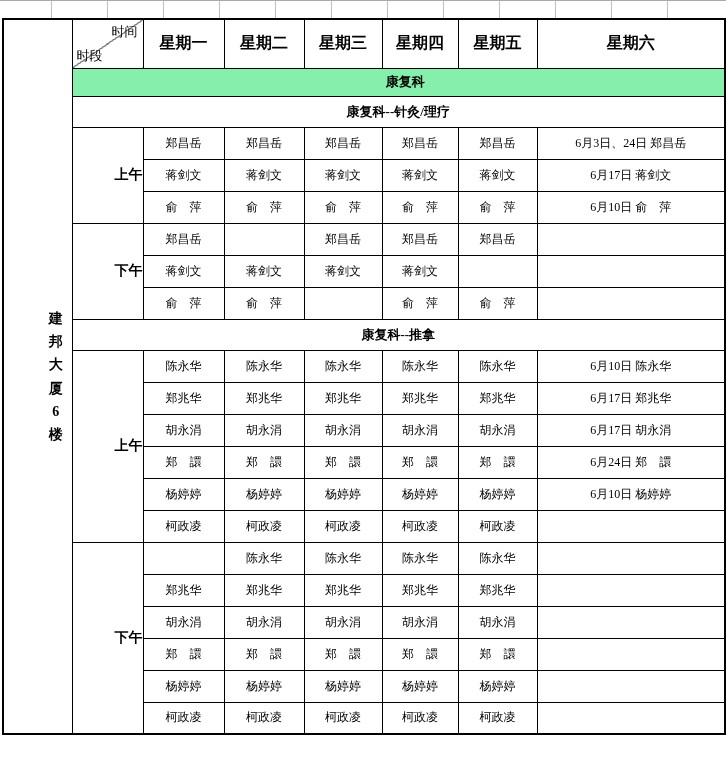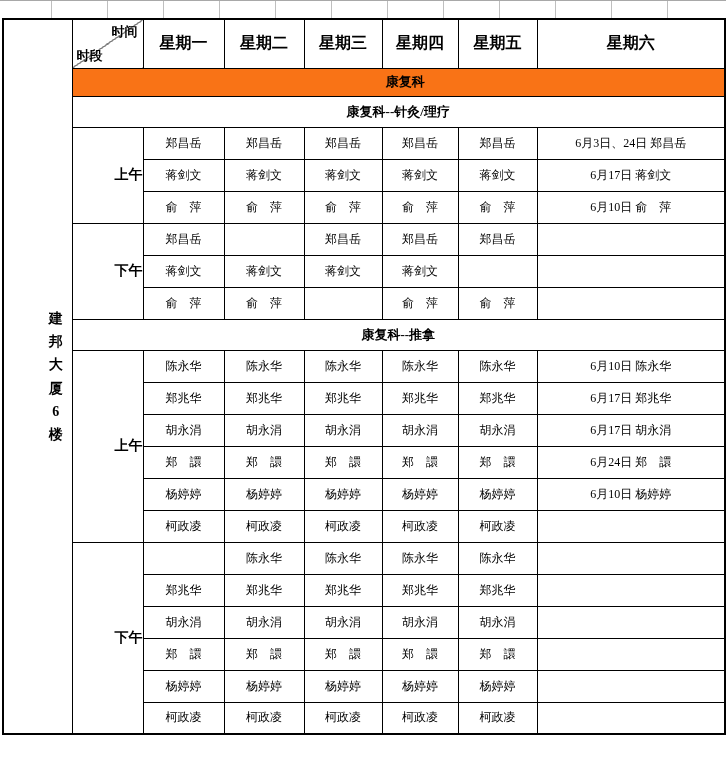--- a/index.html
+++ b/index.html
@@ -51,29 +51,29 @@
     padding: 0;
     background:
       linear-gradient(to bottom right,
         transparent calc(50% - 0.7px),
         #808080 calc(50% - 0.7px),
         #808080 calc(50% + 0.7px),
         transparent calc(50% + 0.7px));
   }
   .corner-time {
     position: absolute; top: 3px; right: 5px;
-    font-weight: bold; font-size: 13px;
+    font-weight: normal; font-size: 13px;
   }
   .corner-period {
     position: absolute; bottom: 3px; left: 4px;
-    font-weight: bold; font-size: 13px;
+    font-weight: normal; font-size: 13px;
   }
   td.day-header { font-weight: bold; font-size: 16px; height: 49px; }
   td.section-title { font-weight: bold; font-size: 13px; height: 31px; }
-  td.section-title.green { background: #f97316; height: 28px; padding-left: 14px; }
+  td.section-title.green { background: #86efac; height: 28px; padding-left: 14px; }
   td.period-cell { font-weight: bold; font-size: 14px; text-align: right; }
   td.name-cell { font-size: 12px; height: 32px; white-space: pre; }
 </style>
 </head>
 <body>
 
 <div class="gridline-strip"></div>
 
 <table class="schedule">
   <colgroup>

